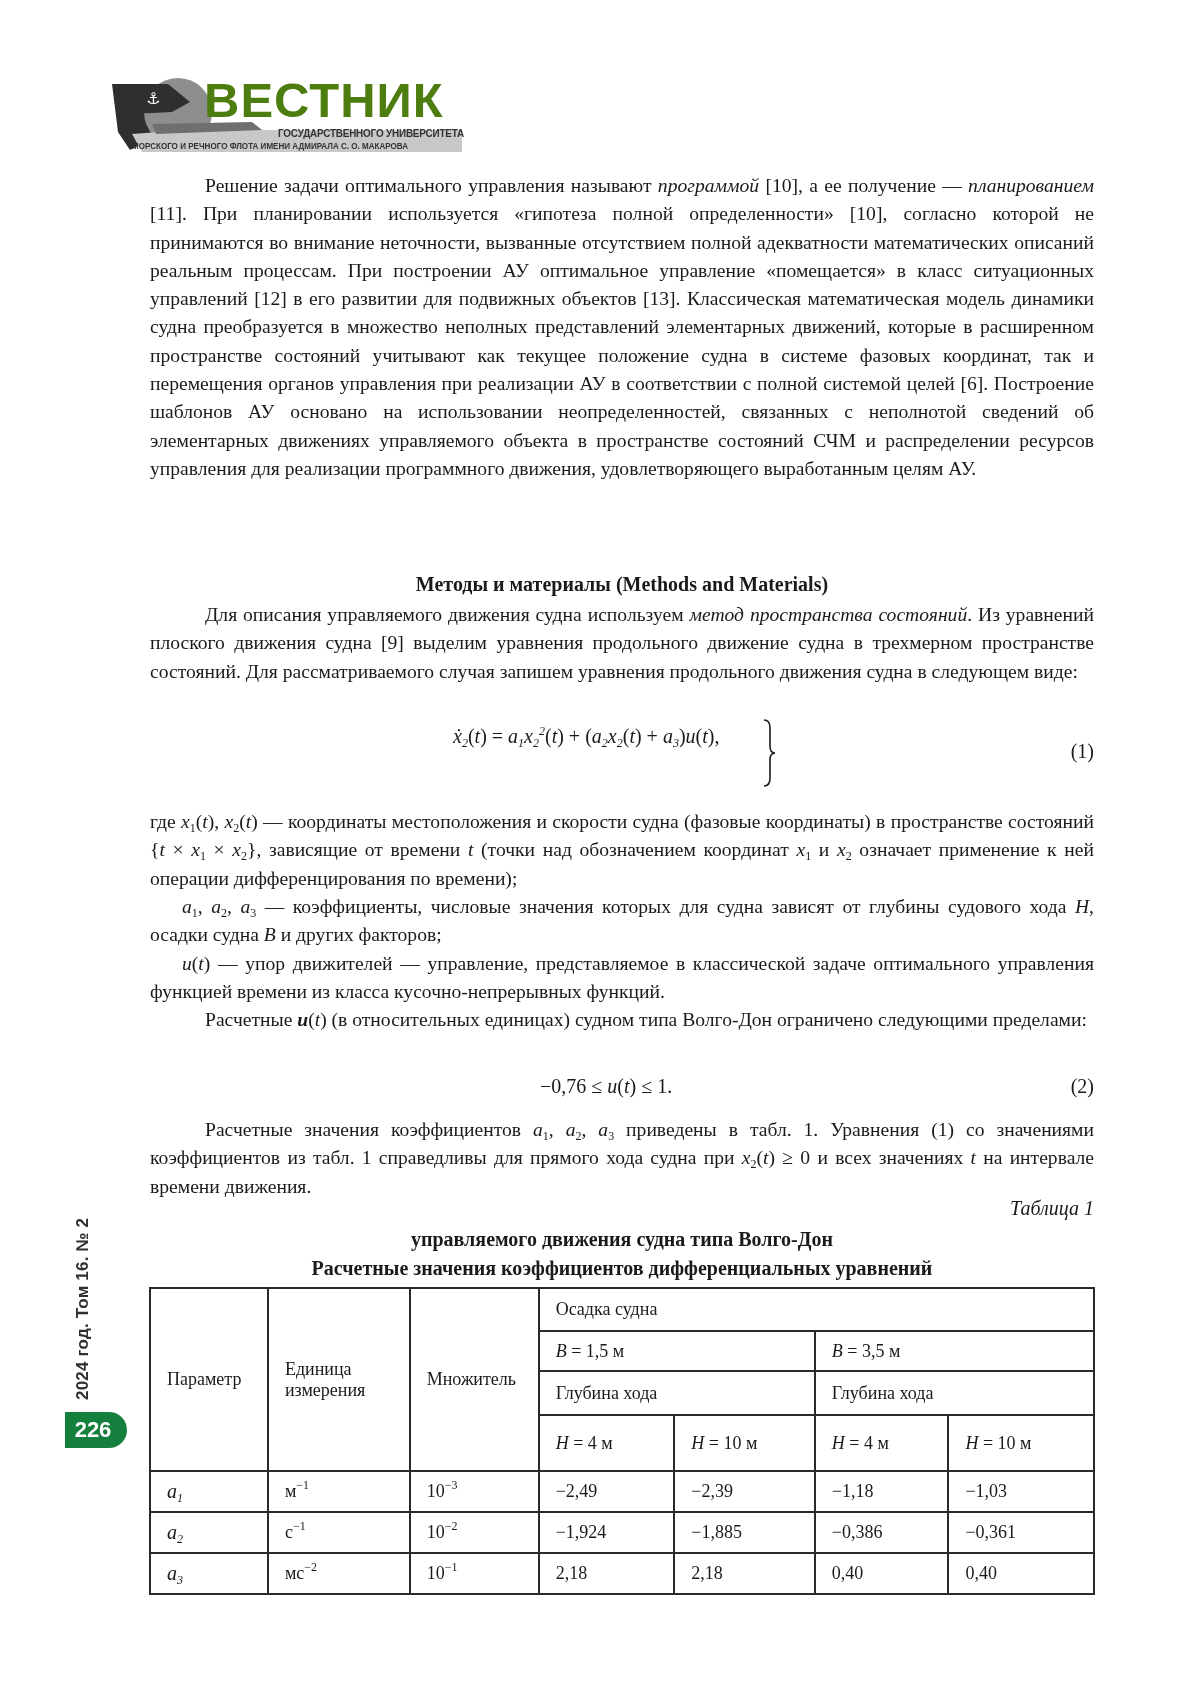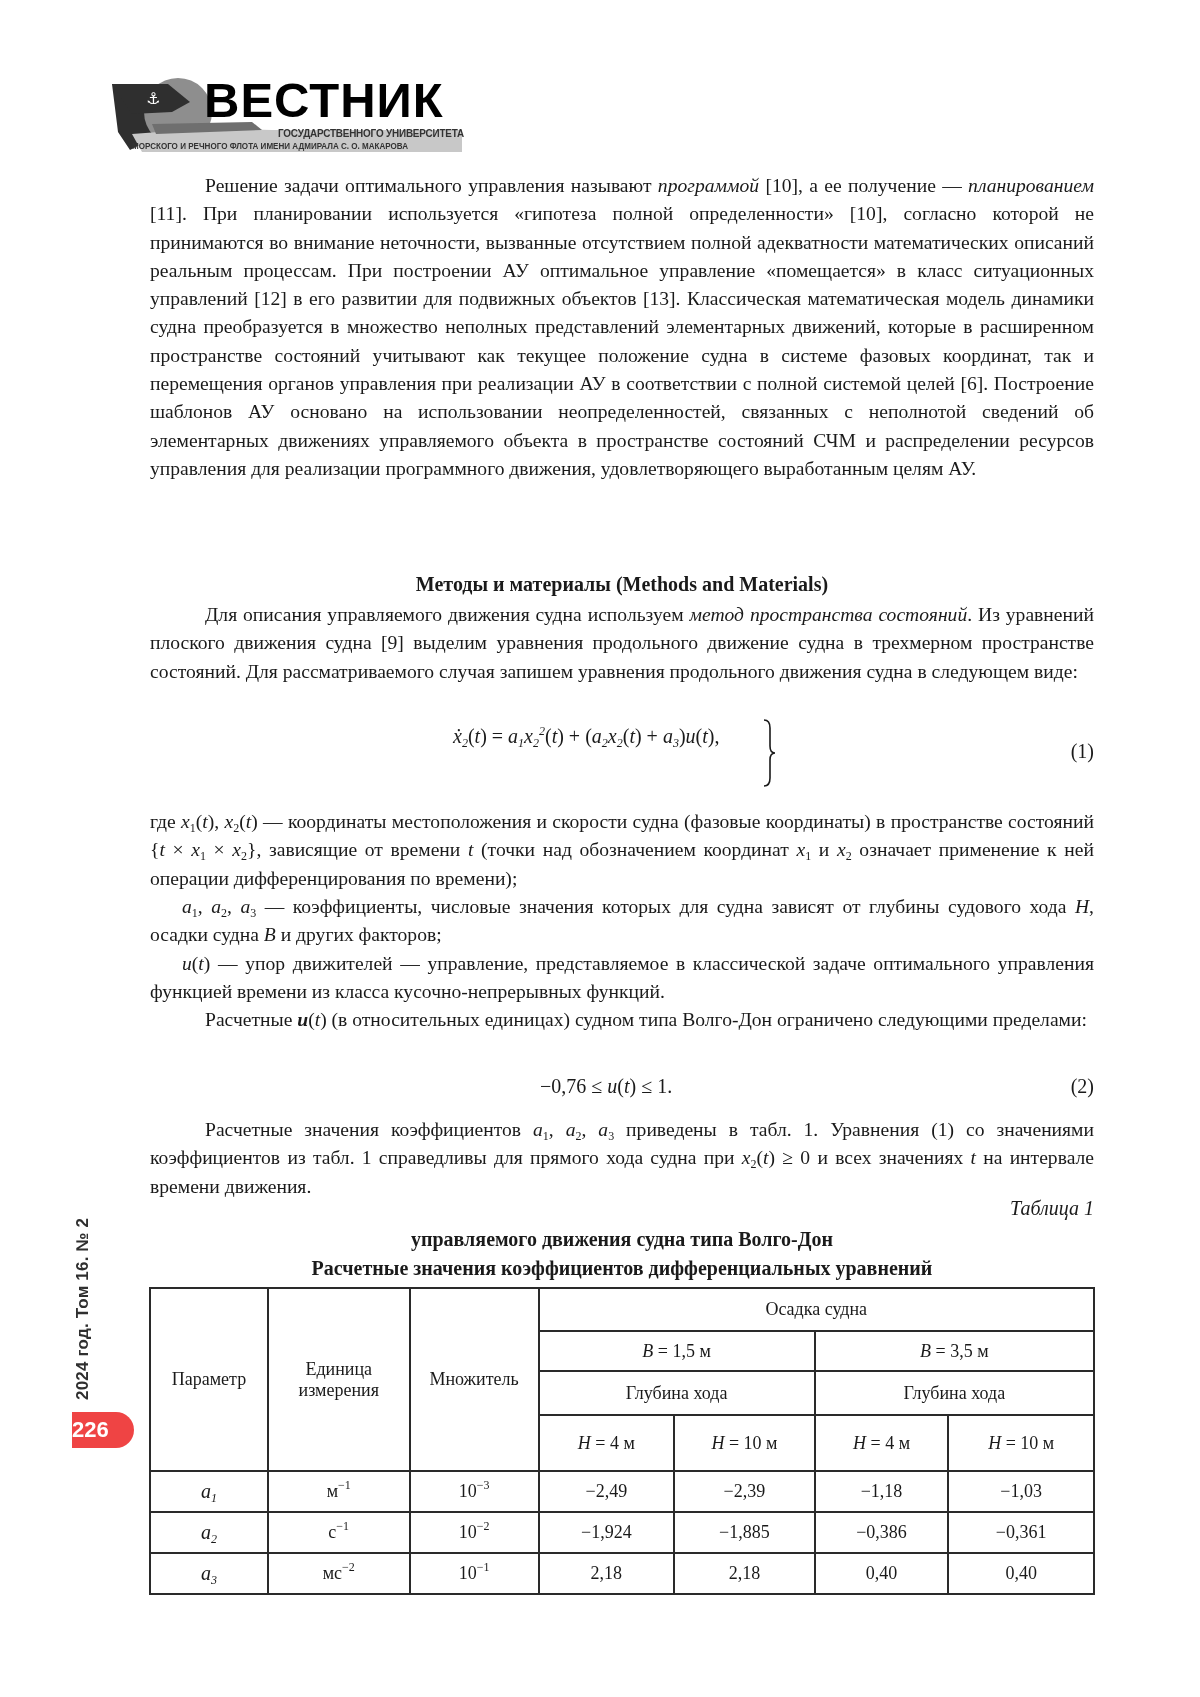--- a/index.html
+++ b/index.html
@@ -2,27 +2,27 @@
 <html><head>
   <meta charset="utf-8">
   <style>
     * { box-sizing: border-box; margin: 0; padding: 0; }
     html, body { width: 1200px; height: 1697px; background: #ffffff; }
     body { position: relative; font-family: "Liberation Serif", "DejaVu Serif", serif; color: #1a1a1a; overflow: hidden; }
 
     
     .logo { position: absolute; left: 112px; top: 72px; width: 360px; height: 80px; }
     .logo svg { position: absolute; left: 0; top: 0; }
-    .logo-title { position: absolute; left: 92px; top: 4px; font-family: "Liberation Sans", "DejaVu Sans", sans-serif; font-weight: bold; font-size: 49px; letter-spacing: 1px; color: #000000; line-height: 1; }
+    .logo-title { position: absolute; left: 92px; top: 4px; font-family: "Liberation Sans", "DejaVu Sans", sans-serif; font-weight: bold; font-size: 49px; letter-spacing: 1px; color: #4d7c0f; line-height: 1; }
     .logo-sub1 { position: absolute; left: 166px; top: 55px; font-family: "Liberation Sans", "DejaVu Sans", sans-serif; font-weight: bold; font-size: 11.5px; color: #333; letter-spacing: -0.2px; transform: scaleX(0.86); transform-origin: left; white-space: nowrap; }
     .logo-sub2 { position: absolute; left: 20px; top: 68px; font-family: "Liberation Sans", "DejaVu Sans", sans-serif; font-weight: bold; font-size: 9.6px; color: #333; white-space: nowrap; transform: scaleX(0.84); transform-origin: left; }
 
     
     .side-label { position: absolute; left: 73px; top: 1400px; transform: rotate(-90deg); transform-origin: left top; font-family: "Liberation Sans", "DejaVu Sans", sans-serif; font-weight: bold; font-size: 17px; color: #2f2f2f; white-space: nowrap; letter-spacing: 0.2px; }
-    .page-badge { position: absolute; left: 72px; top: 1412px; width: 62px; height: 36px; background: #ef4444; border-radius: 0 18px 18px 0; color: #fff; font-family: "Liberation Sans", "DejaVu Sans", sans-serif; font-weight: bold; font-size: 22px; line-height: 36px; padding-right: 6px; }
+    .page-badge { position: absolute; left: 65px; top: 1412px; width: 62px; height: 36px; background: #15803d; border-radius: 0 18px 18px 0; color: #fff; font-family: "Liberation Sans", "DejaVu Sans", sans-serif; font-weight: bold; font-size: 22px; line-height: 36px; text-align: center; padding-right: 6px; }
 
     
     .content { position: absolute; left: 150px; width: 944px; font-size: 19.6px; line-height: 28.3px; text-align: justify; }
     .p { text-indent: 55px; text-align: justify; }
     .p-noindent { text-indent: 0; }
     .p-indent-small { text-indent: 32px; }
     .content i, .content em { font-style: italic; }
     sub { font-size: 12px; vertical-align: -4px; line-height: 0; }
     sup { font-size: 12px; vertical-align: 8px; line-height: 0; }
 
@@ -33,21 +33,21 @@
     .eq1 .up { font-style: normal; }
     .brace { position: absolute; left: 762px; top: 718px; width: 14px; height: 70px; }
     .eq-num { position: absolute; right: 106px; font-size: 20px; }
 
     .eq2 { position: absolute; left: 540px; top: 1075px; font-size: 20px; white-space: nowrap; }
 
     .table-label { position: absolute; right: 106px; top: 1197px; font-style: italic; font-size: 20px; }
     .table-title { position: absolute; left: 150px; width: 944px; top: 1225px; text-align: center; font-weight: bold; font-size: 20px; line-height: 29px; }
 
     table.data { position: absolute; left: 149px; top: 1287px; width: 946px; border-collapse: collapse; font-size: 18px; }
-    table.data td, table.data th { border: 2px solid #2a2a2a; text-align: center; font-weight: normal; vertical-align: middle; padding: 0 8px; }
+    table.data td, table.data th { border: 2px solid #2a2a2a; font-weight: normal; vertical-align: middle; padding: 0 16px; }
     table.data tr.h1 td { height: 43px; }
     table.data tr.h2 td { height: 40px; }
     table.data tr.h3 td { height: 44px; }
     table.data tr.h4 td { height: 56px; }
     table.data tr.r td { height: 41px; border-radius: 16px; }
     table.data .param { font-style: italic; font-size: 20px; }
   </style>
 </head>
 <body>
 

